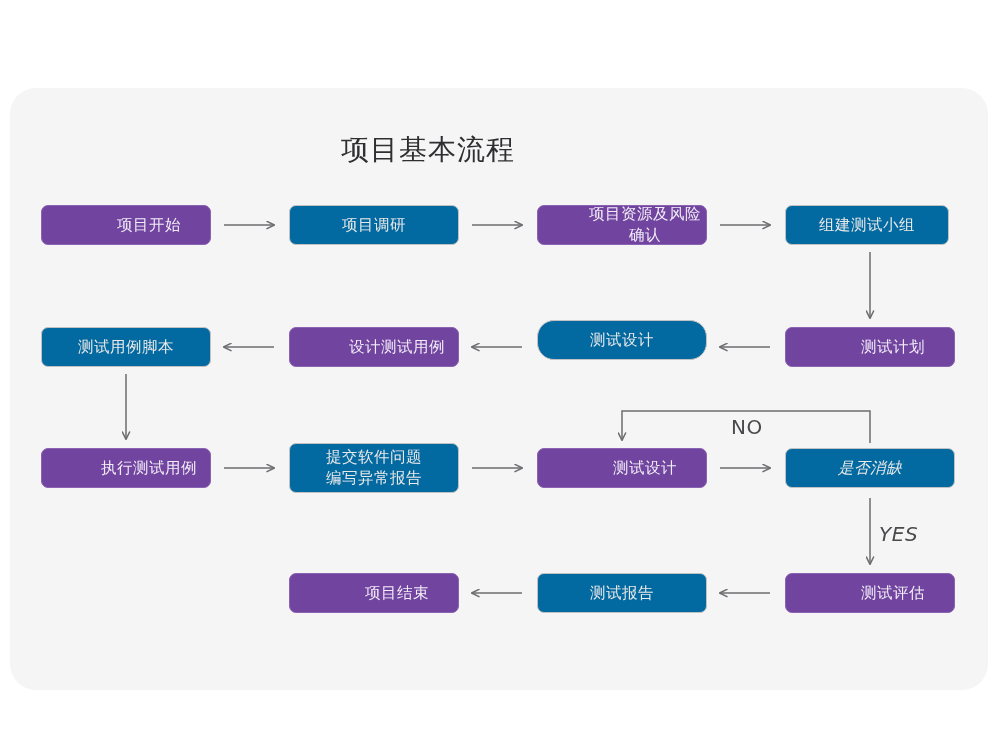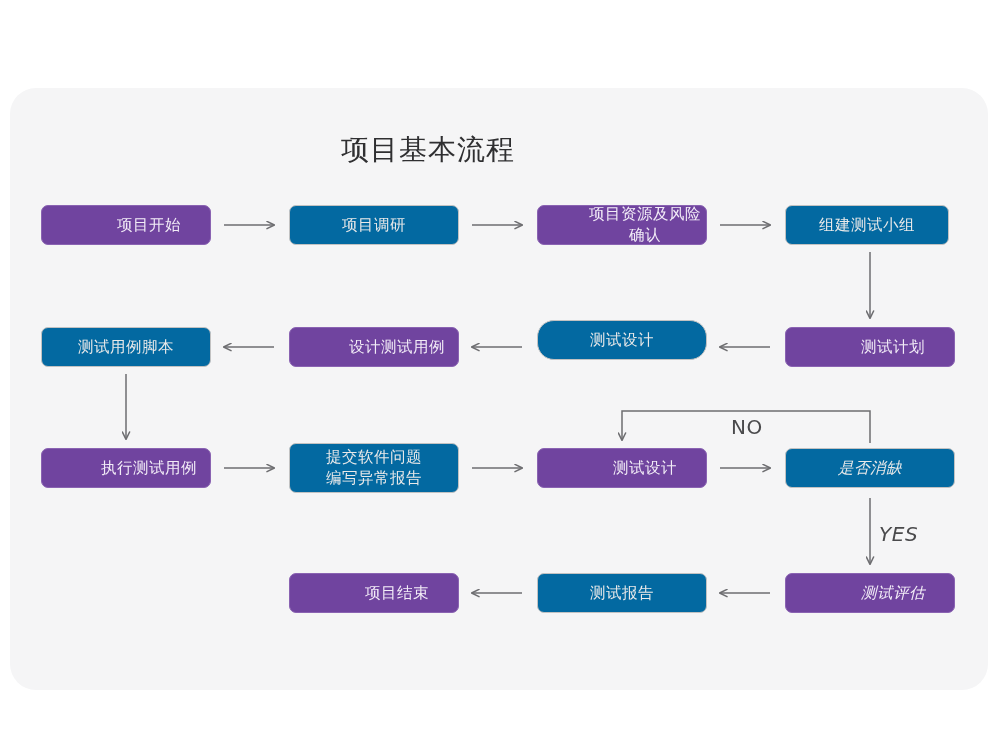--- a/index.html
+++ b/index.html
@@ -131,20 +131,20 @@
   <div class="node gray" style="left:537px;top:320px;width:170px;height:40px;border-radius:17px;">测试设计</div>
   <div class="node purple" style="left:289px;top:327px;width:170px;height:40px;">设计测试用例</div>
   <div class="node gray" style="left:41px;top:327px;width:170px;height:40px;">测试用例脚本</div>
 
   <div class="node gray" style="left:289px;top:443px;width:170px;height:50px;">提交软件问题
 编写异常报告</div>
   <div class="node purple" style="left:41px;top:448px;width:170px;height:40px;">执行测试用例</div>
   <div class="node purple" style="left:537px;top:448px;width:170px;height:40px;">测试设计</div>
   <div class="node gray" style="left:785px;top:448px;width:170px;height:40px;font-style:italic;">是否消缺</div>
 
-  <div class="node purple" style="left:785px;top:573px;width:170px;height:40px;font-style:italic;">测试评估</div>
+  <div class="node purple" style="left:785px;top:573px;width:170px;height:40px;">测试评估</div>
   <div class="node gray" style="left:537px;top:573px;width:170px;height:40px;">测试报告</div>
   <div class="node purple" style="left:289px;top:573px;width:170px;height:40px;">项目结束</div>
 
   <div class="edge-label" style="left:731px;top:415px;">NO</div>
   <div class="edge-label" style="left:879px;top:522px;font-style:italic;">YES</div>
 
 </div>
 
 </body></html>

